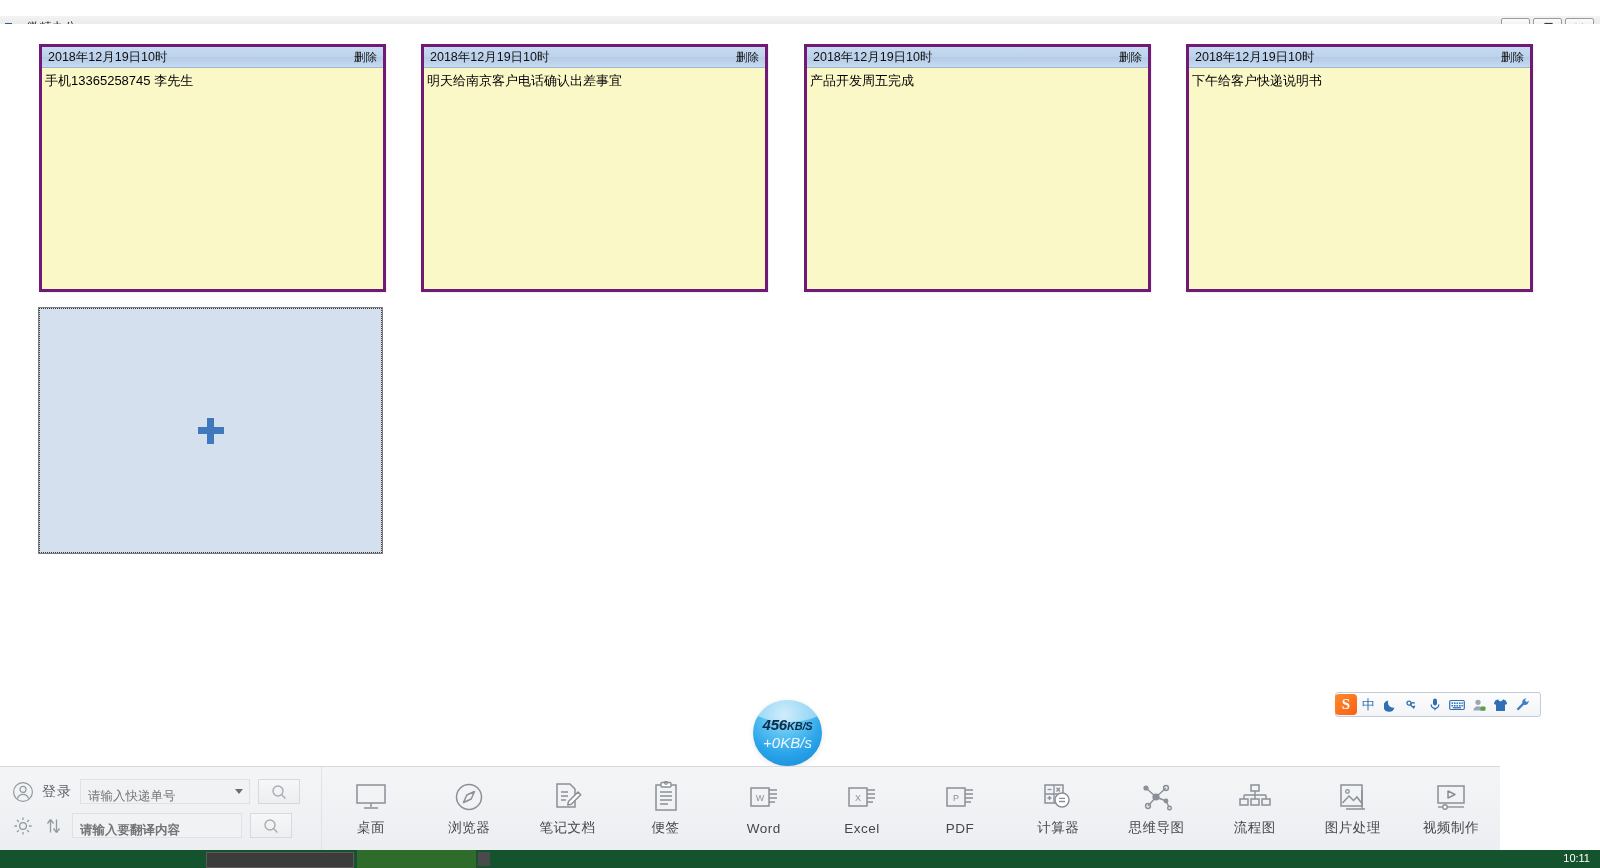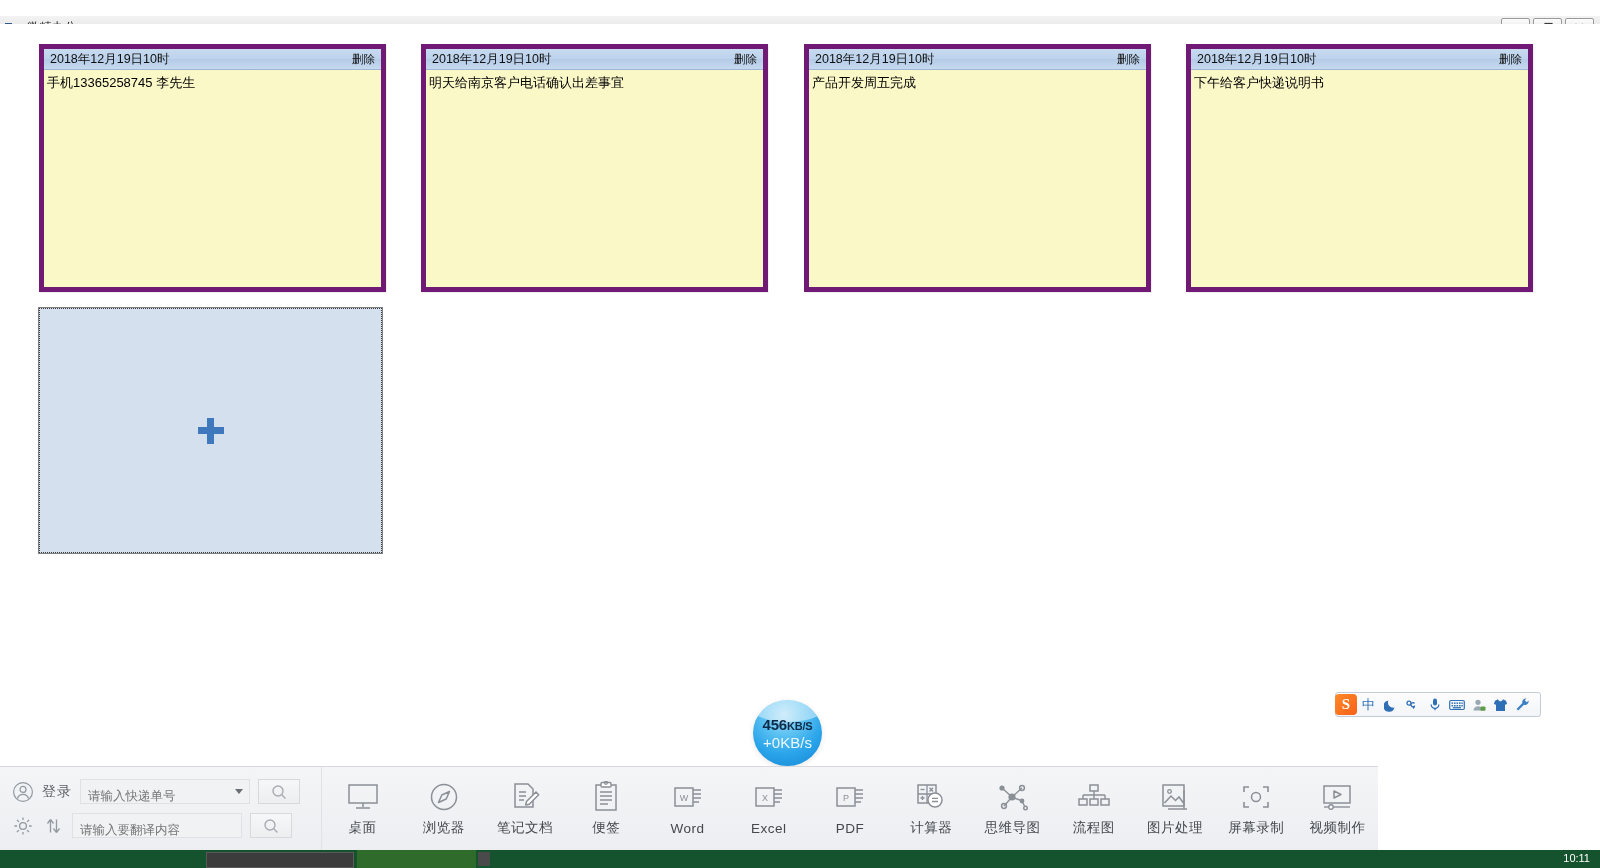--- a/index.html
+++ b/index.html
@@ -50,21 +50,21 @@
   #workspace {
     position: absolute; top: 24px; left: 0;
     width: 1600px; height: 742px;
     background: #ffffff;
   }
 
   
   .note {
     position: absolute;
     width: 347px; height: 248px;
-    border: 5px solid #701a75;
+    border: 3px solid #701a75;
     background: #fbf8c8;
     box-shadow: 1px 1px 0 rgba(0,0,0,.06);
   }
   .note-header {
     height: 21px;
     background: linear-gradient(to bottom, #c7daf0 0%, #bdd3ec 50%, #b4cbe7 51%, #c6d9ef 100%);
     border-bottom: 1px solid #9fb6d2;
     display: flex; align-items: center; justify-content: space-between;
     padding: 0 6px 0 6px;
   }
@@ -105,20 +105,21 @@
   #netspeed {
     position: absolute;
     left: 753px; top: 676px;
     width: 69px; height: 66px;
     border-radius: 50%;
     background: radial-gradient(circle at 45% 22%, #a9ddf7 0%, #5cc2f2 32%, #2aa4ea 62%, #1484d2 100%);
     box-shadow: 0 0 0 3px rgba(255,255,255,.55), 0 1px 4px rgba(0,0,0,.25);
     display: flex; flex-direction: column;
     align-items: center; justify-content: center;
     overflow: hidden;
+    font-style: italic;
   }
   #netspeed .glare {
     position: absolute; top: -16px; left: -6px;
     width: 82px; height: 38px; border-radius: 50%;
     background: rgba(255,255,255,.45);
   }
   #ns-main {
     position: relative; z-index: 2;
     color: #0d2a49; font-size: 11px; font-weight: bold;
     letter-spacing: -.2px; line-height: 1;
@@ -152,21 +153,21 @@
   .ime-item {
     width: 21px; height: 21px;
     display: flex; align-items: center; justify-content: center;
     color: #2f6fb5; font-size: 12px; flex: none;
   }
   .ime-item svg { display: block; }
 
   
   #toolbar {
     position: absolute; left: 0; top: 766px;
-    width: 1378px; height: 84px;
+    width: 1500px; height: 84px;
     background: linear-gradient(to bottom, #f4f5f7 0%, #eceef1 100%);
     border-top: 1px solid #d6d8dc;
     display: flex; align-items: stretch;
   }
   #tool-left {
     width: 322px; flex: none;
     display: flex; flex-direction: column;
     justify-content: center; gap: 6px;
     padding-left: 12px;
     border-right: 1px solid #e0e2e5;
@@ -407,21 +408,21 @@
           </g>
         </svg>
       </span>
       <span class="round-icon" style="width:22px;justify-content:center;">
         <svg width="20" height="20" viewBox="0 0 20 20">
           <path d="M7.5 3.5 v13 M7.5 3.5 l-3 4 M7.5 3.5 l3 4" fill="none" stroke="#9299a1" stroke-width="1.3"></path>
           <path d="M13.5 16.5 v-13 M13.5 16.5 l-3-4 M13.5 16.5 l3-4" fill="none" stroke="#9299a1" stroke-width="1.3"></path>
         </svg>
       </span>
       <span class="field-wrap">
-        <input class="text-field" type="text" style="width: 170px;" placeholder="请输入要翻译内容">
+        <input class="text-field" type="text" style="width: 170px; font-weight: bold;" placeholder="请输入要翻译内容">
       </span>
       <span class="search-btn">
         <svg width="16" height="16" viewBox="0 0 16 16">
           <circle cx="7" cy="7" r="5" fill="none" stroke="#a8acb2" stroke-width="1.4"></circle>
           <path d="M10.8 10.8 L14.4 14.4" stroke="#a8acb2" stroke-width="1.4"></path>
         </svg>
       </span>
     </div>
   </div>
 
@@ -554,31 +555,20 @@
         <svg width="30" height="30" viewBox="0 0 30 30">
           <rect x="3" y="3" width="21" height="21" fill="none" stroke="#8b9097" stroke-width="1.5"></rect>
           <circle cx="9.5" cy="9.5" r="1.8" fill="none" stroke="#8b9097" stroke-width="1.3"></circle>
           <path d="M4.5 21 L11 14 l4.5 4.5 L19 15 l4.5 6" fill="none" stroke="#8b9097" stroke-width="1.5"></path>
           <path d="M24 8 v19 M8 27 h19" stroke="#8b9097" stroke-width="1.4"></path>
         </svg>
       </span>
       <span class="ti-label">图片处理</span>
     </div>
 
-    <div class="tool-item">
-      <span class="ti-icon">
-        <svg width="32" height="28" viewBox="0 0 32 28">
-          <g stroke="#8b9097" stroke-width="1.6" fill="none">
-            <path d="M4 9 V4 h5 M23 4 h5 v5 M28 19 v5 h-5 M9 24 H4 v-5"></path>
-          </g>
-          <circle cx="16" cy="14" r="4.5" fill="none" stroke="#8b9097" stroke-width="1.5"></circle>
-        </svg>
-      </span>
-      <span class="ti-label">屏幕录制</span>
-    </div>
 
     <div class="tool-item">
       <span class="ti-icon">
         <svg width="32" height="28" viewBox="0 0 32 28">
           <rect x="3" y="3" width="26" height="17" fill="none" stroke="#8b9097" stroke-width="1.5"></rect>
           <path d="M13 8 L20 11.5 L13 15z" fill="none" stroke="#8b9097" stroke-width="1.5" stroke-linejoin="round"></path>
           <path d="M3 24 h26" stroke="#8b9097" stroke-width="1.4"></path>
           <circle cx="10" cy="24" r="2.2" fill="#fff" stroke="#8b9097" stroke-width="1.4"></circle>
         </svg>
       </span>

